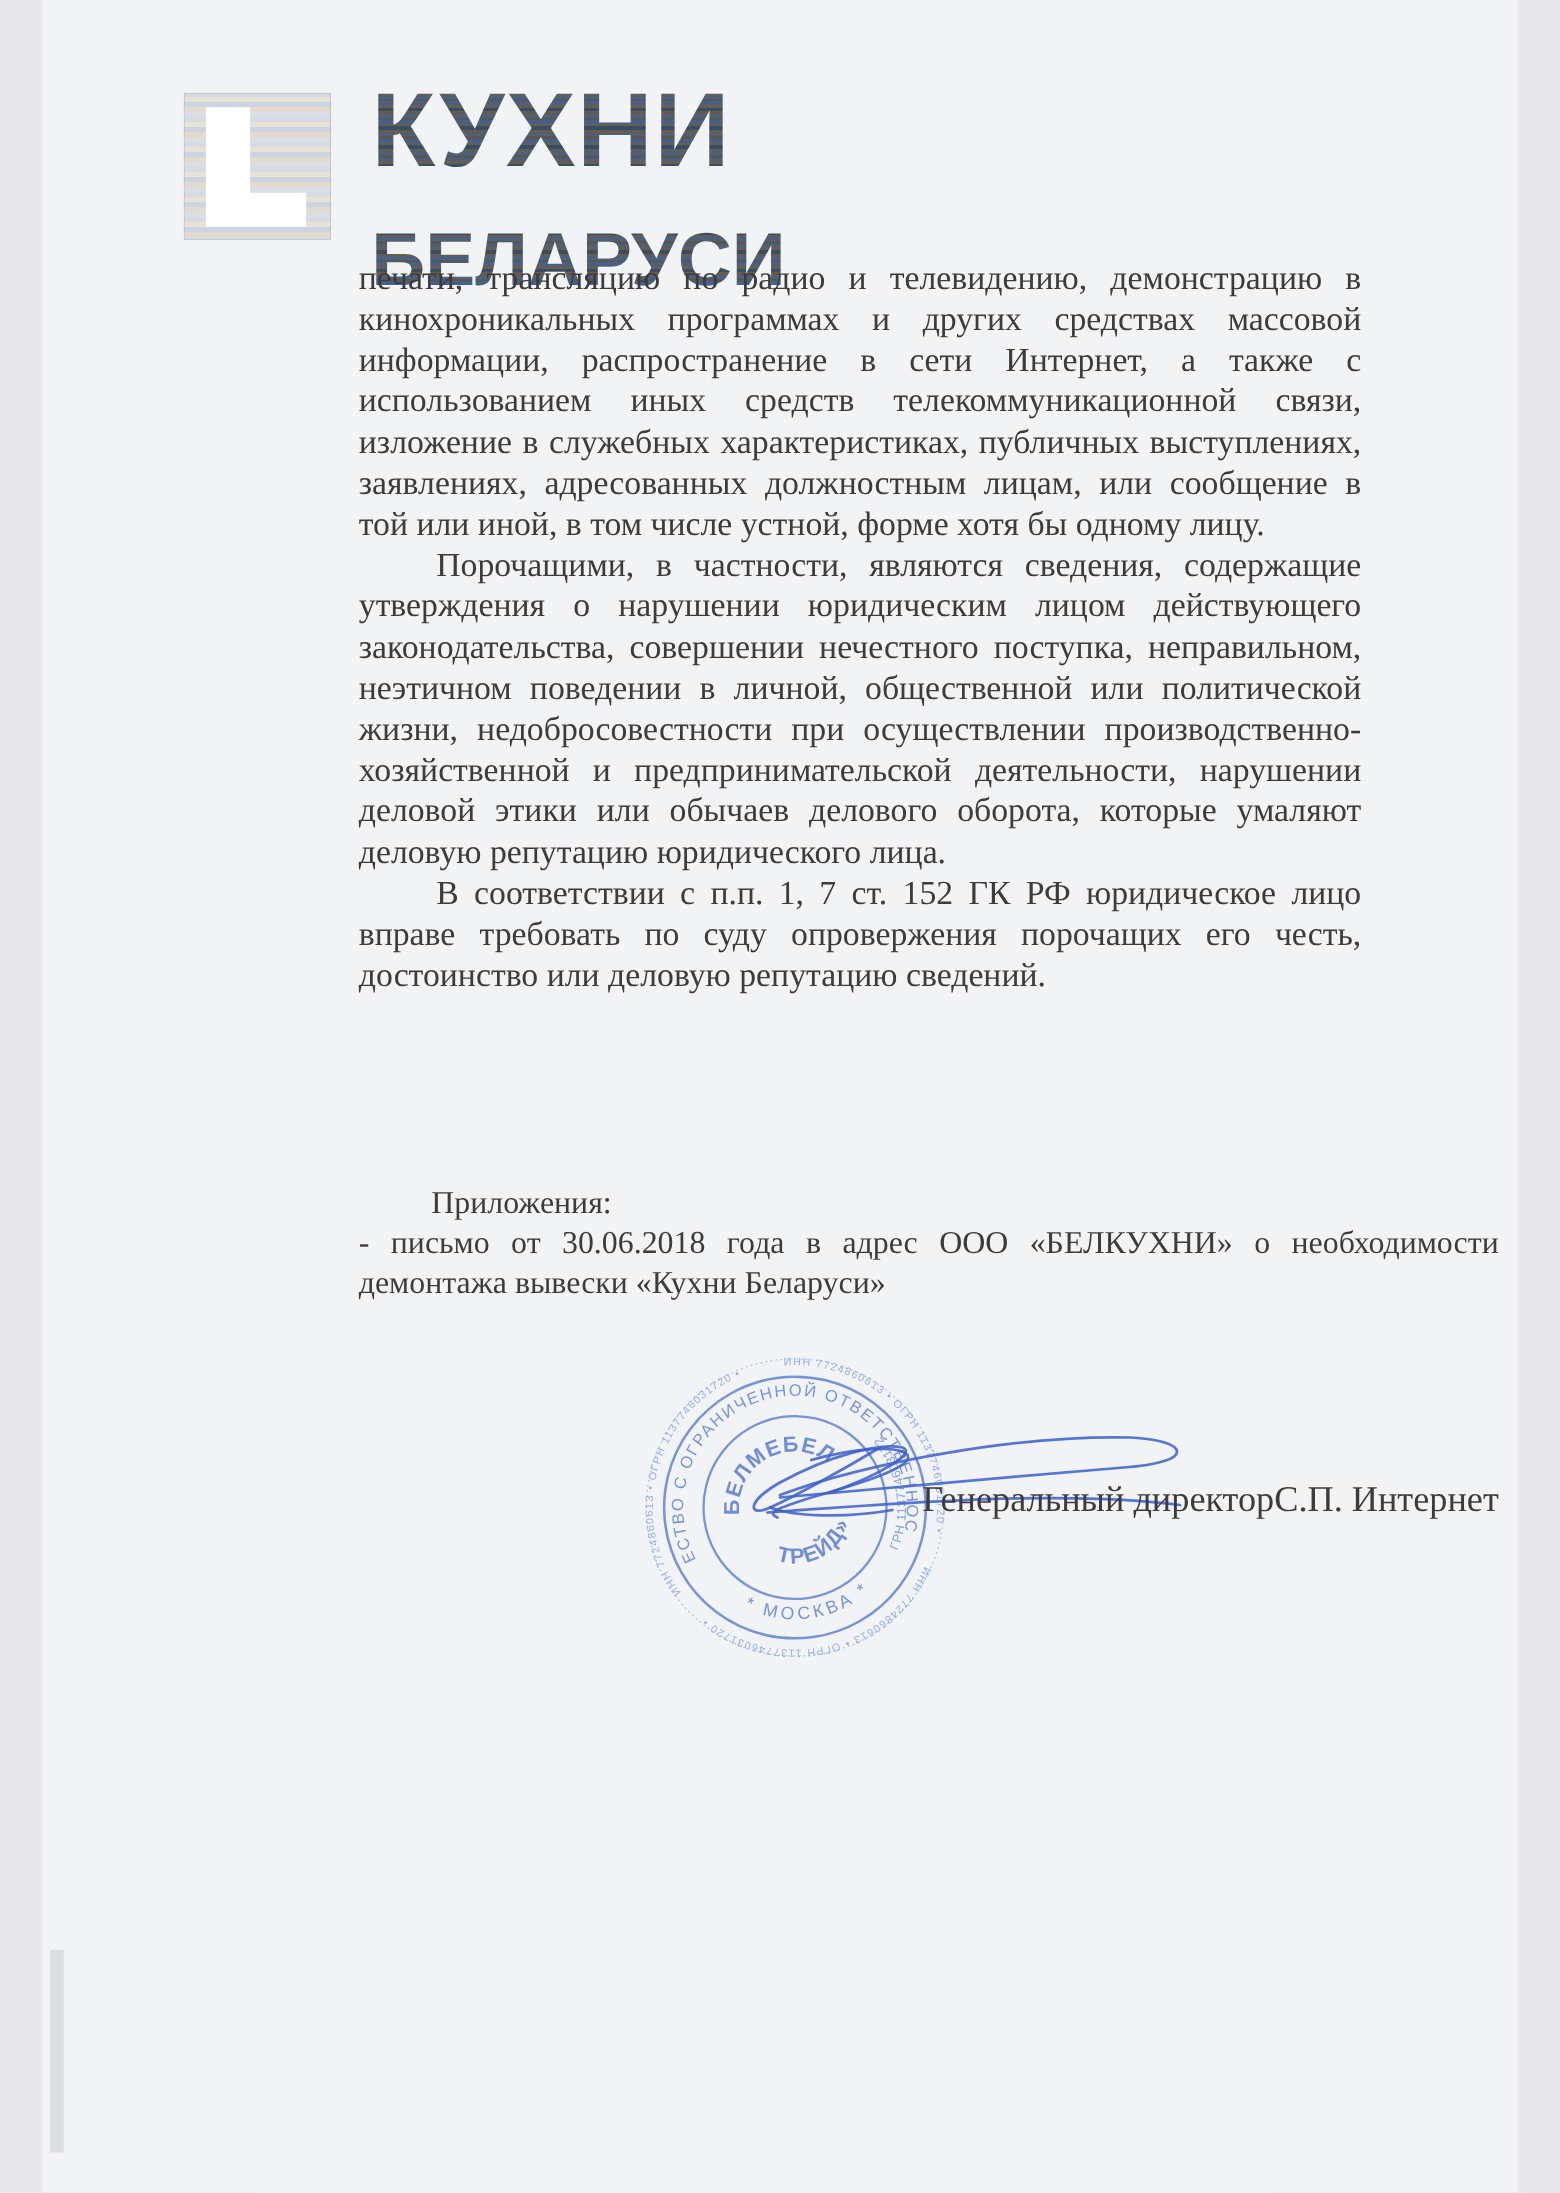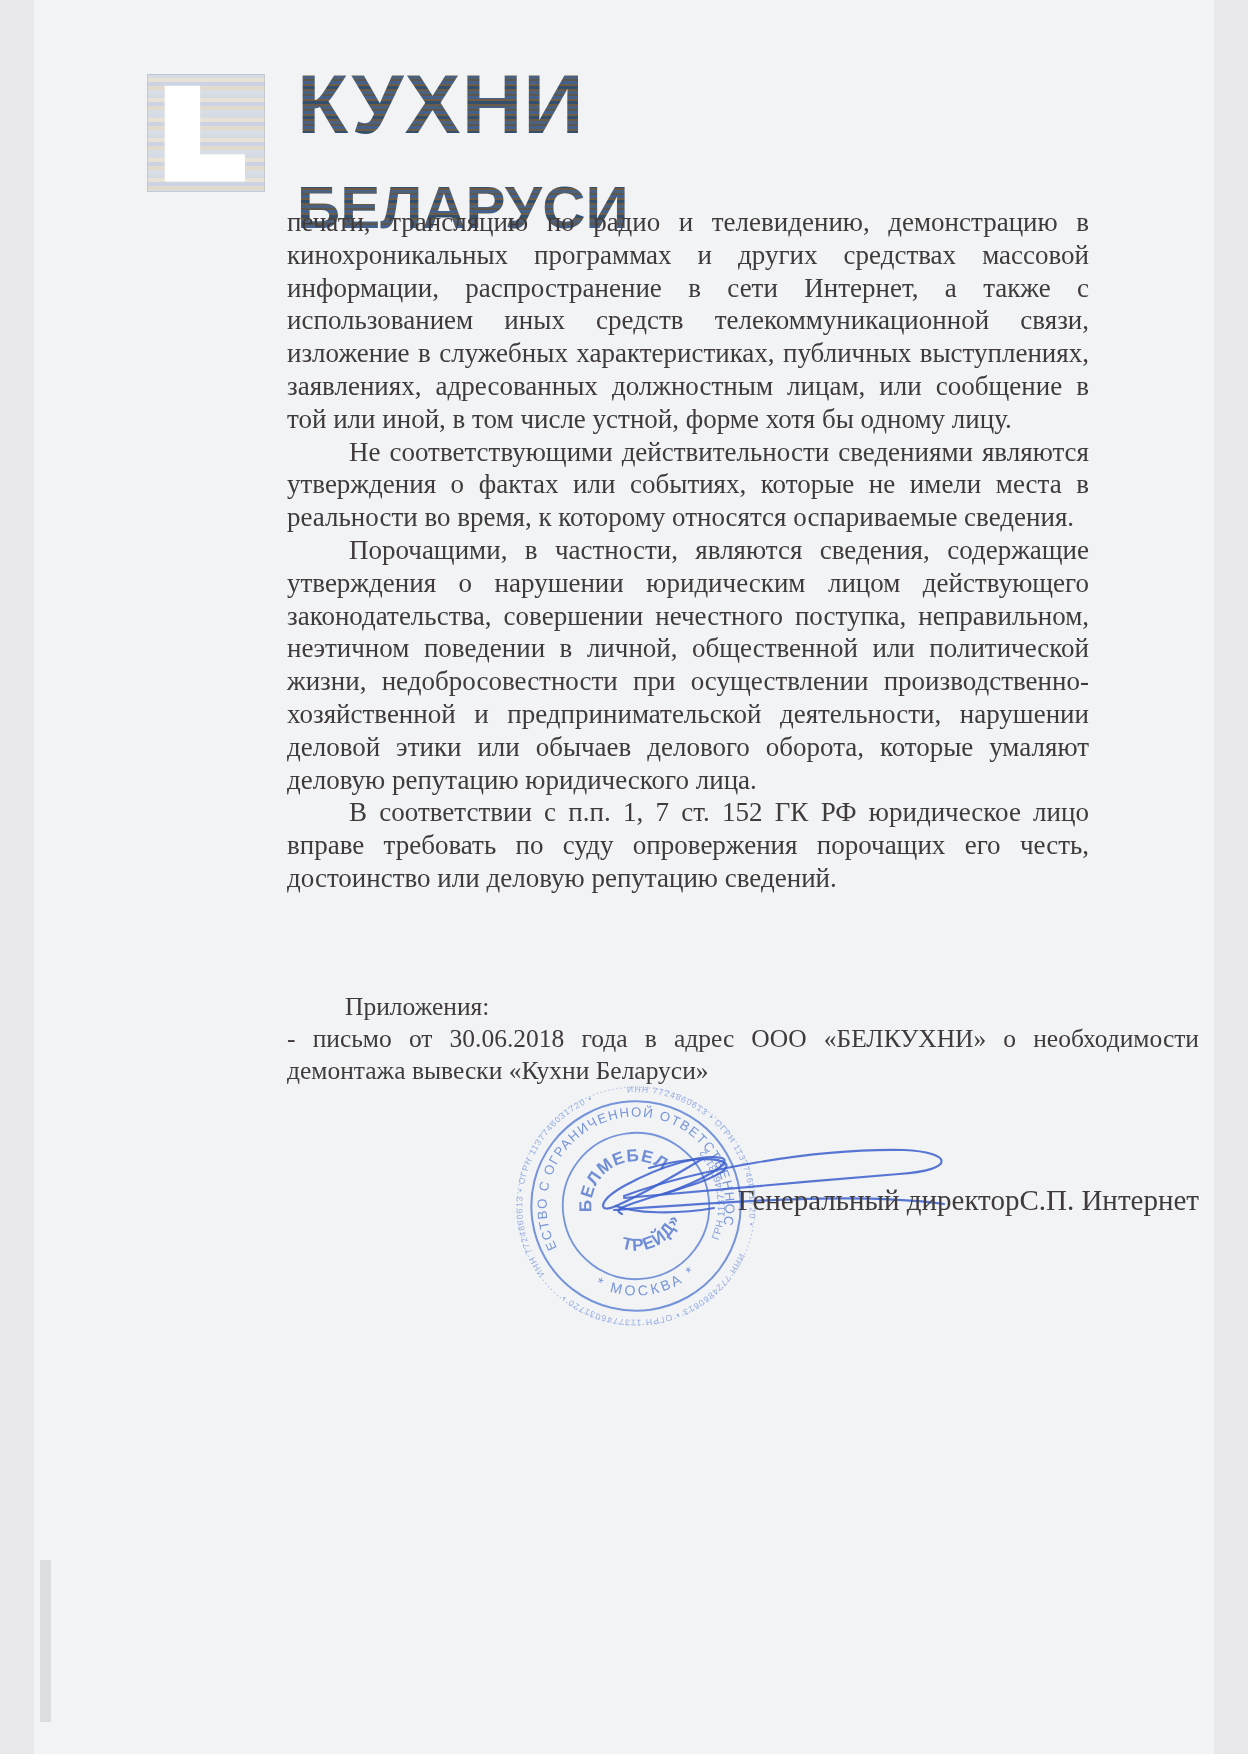--- a/index.html
+++ b/index.html
@@ -34,21 +34,21 @@
   
   .doc-body{
     position:absolute;left:253px;top:206px;width:802px;
     font-size:27px;line-height:32.8px;text-align:justify;
   }
   .doc-body p{margin:0;}
   .doc-body p.indent{text-indent:62px;}
   
   .attachments{
     position:absolute;left:253px;top:946px;width:912px;
-    font-size:25.5px;line-height:32px;text-align:justify;margin-top:45px;
+    font-size:25.5px;line-height:32px;text-align:justify;
   }
   .attachments .heading{margin-left:58px;}
   
   .sig-row{
     position:absolute;left:253px;top:1183px;width:912px;
     display:flex;justify-content:flex-end;
     font-size:29px;line-height:34px;
   }
   
   .stamp{position:absolute;left:476px;top:1080px;width:252px;height:252px;opacity:.82;}
@@ -78,21 +78,20 @@
       </svg>
     </div>
     <div class="logo-text">
       <div class="logo-line1">КУХНИ</div>
       <div class="logo-line2">БЕЛАРУСИ</div>
     </div>
   </div>
 
   <div class="doc-body">
     <p>печати, трансляцию по радио и телевидению, демонстрацию в кинохроникальных программах и других средствах массовой информации, распространение в сети Интернет, а также с использованием иных средств телекоммуникационной связи, изложение в служебных характеристиках, публичных выступлениях, заявлениях, адресованных должностным лицам, или сообщение в той или иной, в том числе устной, форме хотя бы одному лицу.</p>
-    <p class="indent">Не соответствующими действительности сведениями являются утверждения о фактах или событиях, которые не имели места в реальности во время, к которому относятся оспариваемые сведения.</p>
     <p class="indent">Порочащими, в частности, являются сведения, содержащие утверждения о нарушении юридическим лицом действующего законодательства, совершении нечестного поступка, неправильном, неэтичном поведении в личной, общественной или политической жизни, недобросовестности при осуществлении производственно-хозяйственной и предпринимательской деятельности, нарушении деловой этики или обычаев делового оборота, которые умаляют деловую репутацию юридического лица.</p>
     <p class="indent">В соответствии с п.п. 1, 7 ст. 152 ГК РФ юридическое лицо вправе требовать по суду опровержения порочащих его честь, достоинство или деловую репутацию сведений.</p>
   </div>
 
   <div class="attachments">
     <div class="heading">Приложения:</div>
     <div>- письмо от 30.06.2018 года в адрес ООО «БЕЛКУХНИ» о необходимости демонтажа вывески «Кухни Беларуси»</div>
   </div>
 
   <div class="stamp">

